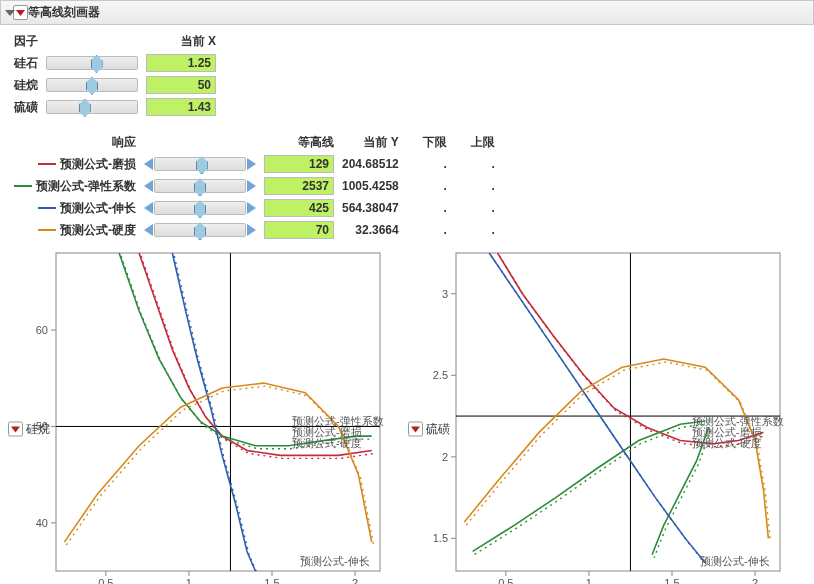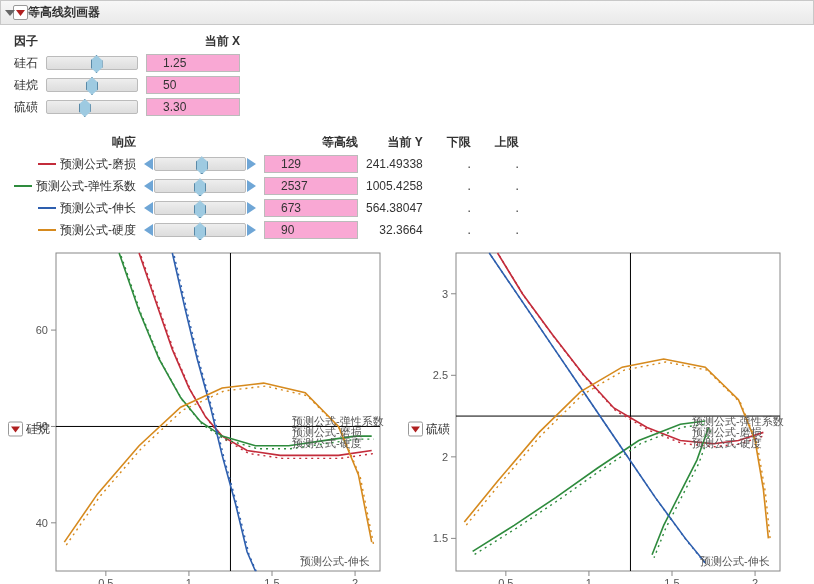--- a/index.html
+++ b/index.html
@@ -3,29 +3,29 @@
 <meta charset="utf-8">
 <style>
   html,body{margin:0;padding:0;font-family:"Microsoft YaHei",Arial,sans-serif;font-size:12px;color:#333;background:#fff}
   .panel{width:814px}
   .titlebar{background:linear-gradient(#f7f7f7,#e9e9e9);border:1px solid #c8c8c8;padding:3px 6px;display:flex;align-items:center;font-weight:bold}
   .disc-btn{width:13px;height:13px;border:1px solid #999;border-radius:2px;display:flex;align-items:center;justify-content:center;background:#fff;cursor:pointer}
   .disc-btn svg{display:block}
   .tri-icon{width:0;height:0;border-left:6px solid #666;border-top:5px solid transparent;border-bottom:5px solid transparent;transform:rotate(90deg)}
   .body{padding:6px 10px 4px 10px}
   table.ctl{border-collapse:collapse}
-  table.ctl td,table.ctl th{padding:2px 4px;text-align:right;font-weight:normal}
+  table.ctl td,table.ctl th{padding:2px 4px;text-align:right;font-weight:bold}
   table.ctl th{font-weight:bold}
   .lbl{text-align:center}
   .slider{position:relative;width:90px;height:12px;background:linear-gradient(#eee,#ddd);border:1px solid #bbb;border-radius:2px}
   .slider .thumb{position:absolute;top:-2px;width:10px;height:16px;background:#9ecae1;border:1px solid #5a8aa8;transform:translateX(-50%);clip-path:polygon(50% 0,100% 30%,100% 70%,50% 100%,0 70%,0 30%)}
   .arrow-l,.arrow-r{width:0;height:0;border-top:6px solid transparent;border-bottom:6px solid transparent;display:inline-block;vertical-align:middle}
   .arrow-l{border-right:9px solid #6fa6d6;margin-right:1px}
   .arrow-r{border-left:9px solid #6fa6d6;margin-left:1px}
-  .numbox{width:60px;border:1px solid #bbb;background:#f9a8d4;padding:1px 16px;text-align:left}
+  .numbox{width:60px;border:1px solid #bbb;background:#bef264;padding:1px 4px;text-align:right}
   .swatch{display:inline-block;width:18px;height:2px;vertical-align:middle;margin-right:4px}
   .plots{display:flex;gap:20px;margin-top:6px}
   .plotwrap{position:relative}
   .axis-label{position:absolute;font-size:12px}
   .yL{left:-2px;top:50%;transform:translateY(-50%)}
   .axis-dd{display:inline-flex;align-items:center;gap:3px}
   .val{font-family:Arial}
   text{font-family:Arial;font-size:11px;fill:#555}
 </style>
 </head>
@@ -77,21 +77,21 @@
             </td>
           </tr>
           <tr>
             <td class="lbl">硫磺</td>
             <td>
               <div class="slider">
                 <div class="thumb" style="left:42%"></div>
               </div>
             </td>
             <td>
-              <div class="numbox val">3.30</div>
+              <div class="numbox val">1.43</div>
             </td>
           </tr>
         </tbody>
 </table>
 
 <br>
 
 
 <table class="ctl">
   <tbody>
@@ -104,49 +104,49 @@
     <th style="min-width:40px">上限</th>
   </tr>
   </tbody>
         <tbody id="response-rows">
           <tr>
             <td class="lbl"><span class="swatch" style="background:#C32C3B"></span>预测公式-磨损</td>
             <td><span class="arrow-l"></span><div class="slider" style="display:inline-block;vertical-align:middle"><div class="thumb" style="left:52%"></div></div><span class="arrow-r"></span></td>
             <td>
               <div class="numbox val">129</div>
             </td>
-            <td class="val">241.49338</td>
+            <td class="val">204.68512</td>
             <td class="val">.</td>
             <td class="val">.</td>
           </tr>
           <tr>
             <td class="lbl"><span class="swatch" style="background:#2E8B3D"></span>预测公式-弹性系数</td>
             <td><span class="arrow-l"></span><div class="slider" style="display:inline-block;vertical-align:middle"><div class="thumb" style="left:50%"></div></div><span class="arrow-r"></span></td>
             <td>
               <div class="numbox val">2537</div>
             </td>
             <td class="val">1005.4258</td>
             <td class="val">.</td>
             <td class="val">.</td>
           </tr>
           <tr>
             <td class="lbl"><span class="swatch" style="background:#2E5FAE"></span>预测公式-伸长</td>
             <td><span class="arrow-l"></span><div class="slider" style="display:inline-block;vertical-align:middle"><div class="thumb" style="left:50%"></div></div><span class="arrow-r"></span></td>
             <td>
-              <div class="numbox val">673</div>
+              <div class="numbox val">425</div>
             </td>
             <td class="val">564.38047</td>
             <td class="val">.</td>
             <td class="val">.</td>
           </tr>
           <tr>
             <td class="lbl"><span class="swatch" style="background:#D68A1E"></span>预测公式-硬度</td>
             <td><span class="arrow-l"></span><div class="slider" style="display:inline-block;vertical-align:middle"><div class="thumb" style="left:50%"></div></div><span class="arrow-r"></span></td>
             <td>
-              <div class="numbox val">90</div>
+              <div class="numbox val">70</div>
             </td>
             <td class="val">32.3664</td>
             <td class="val">.</td>
             <td class="val">.</td>
           </tr>
         </tbody>
 </table>
 
 
 <div class="plots">

